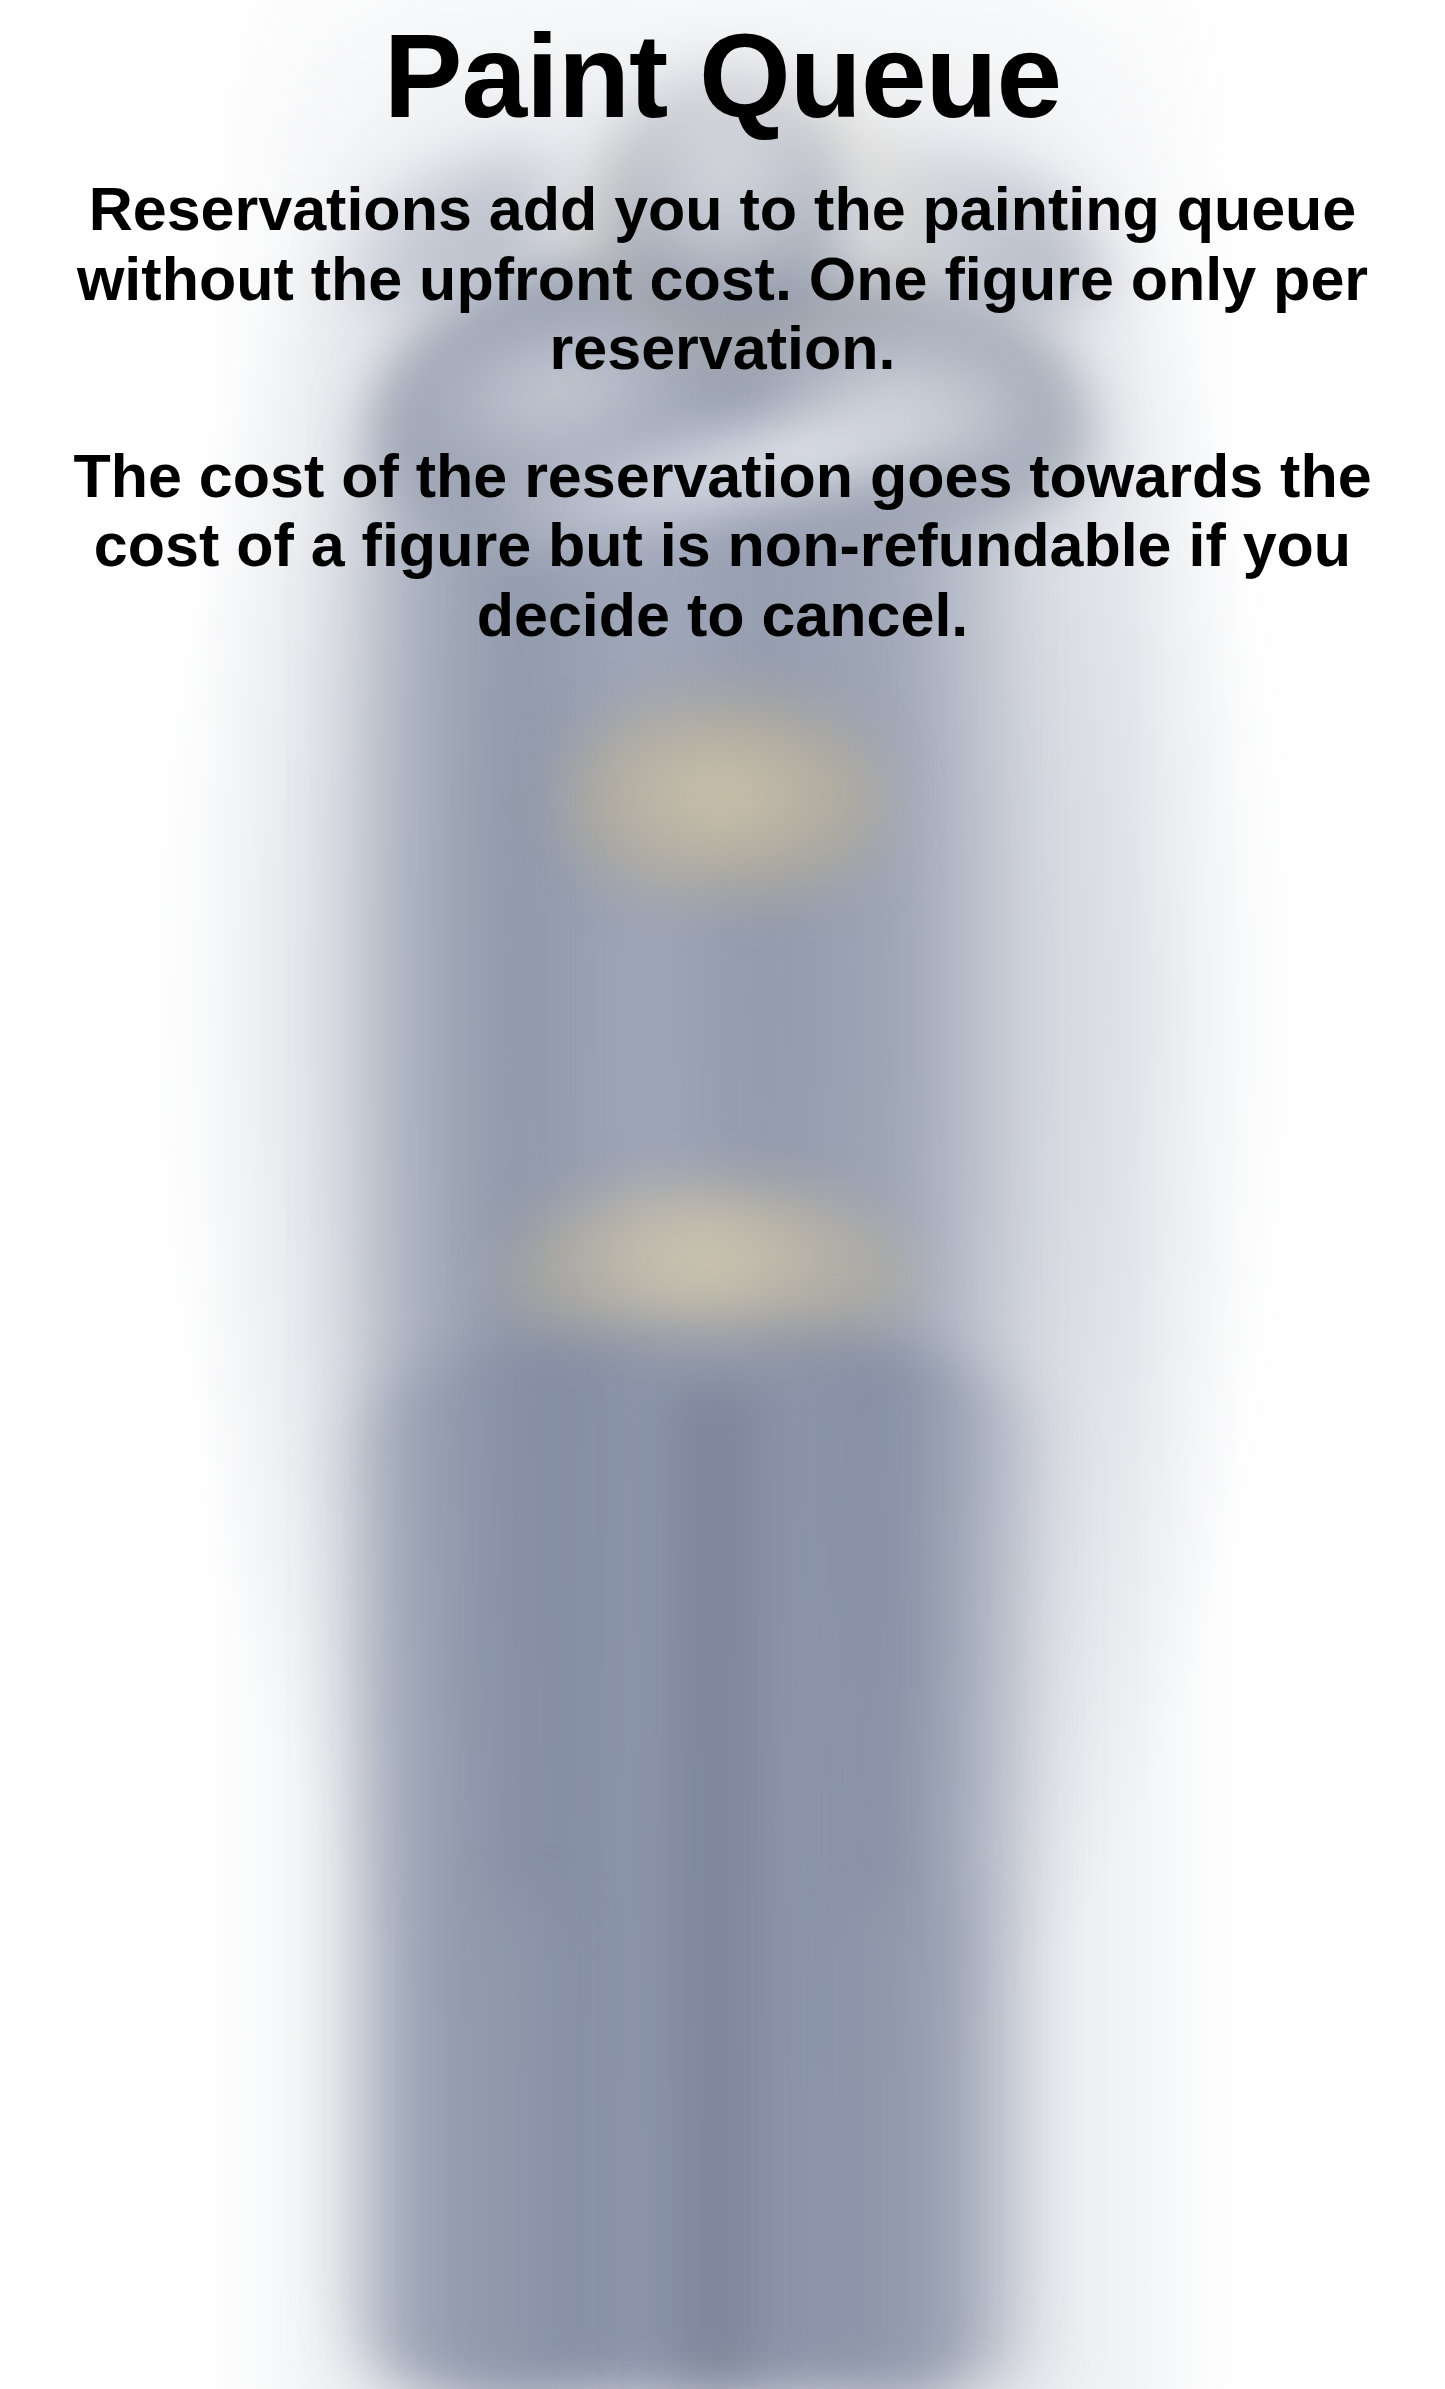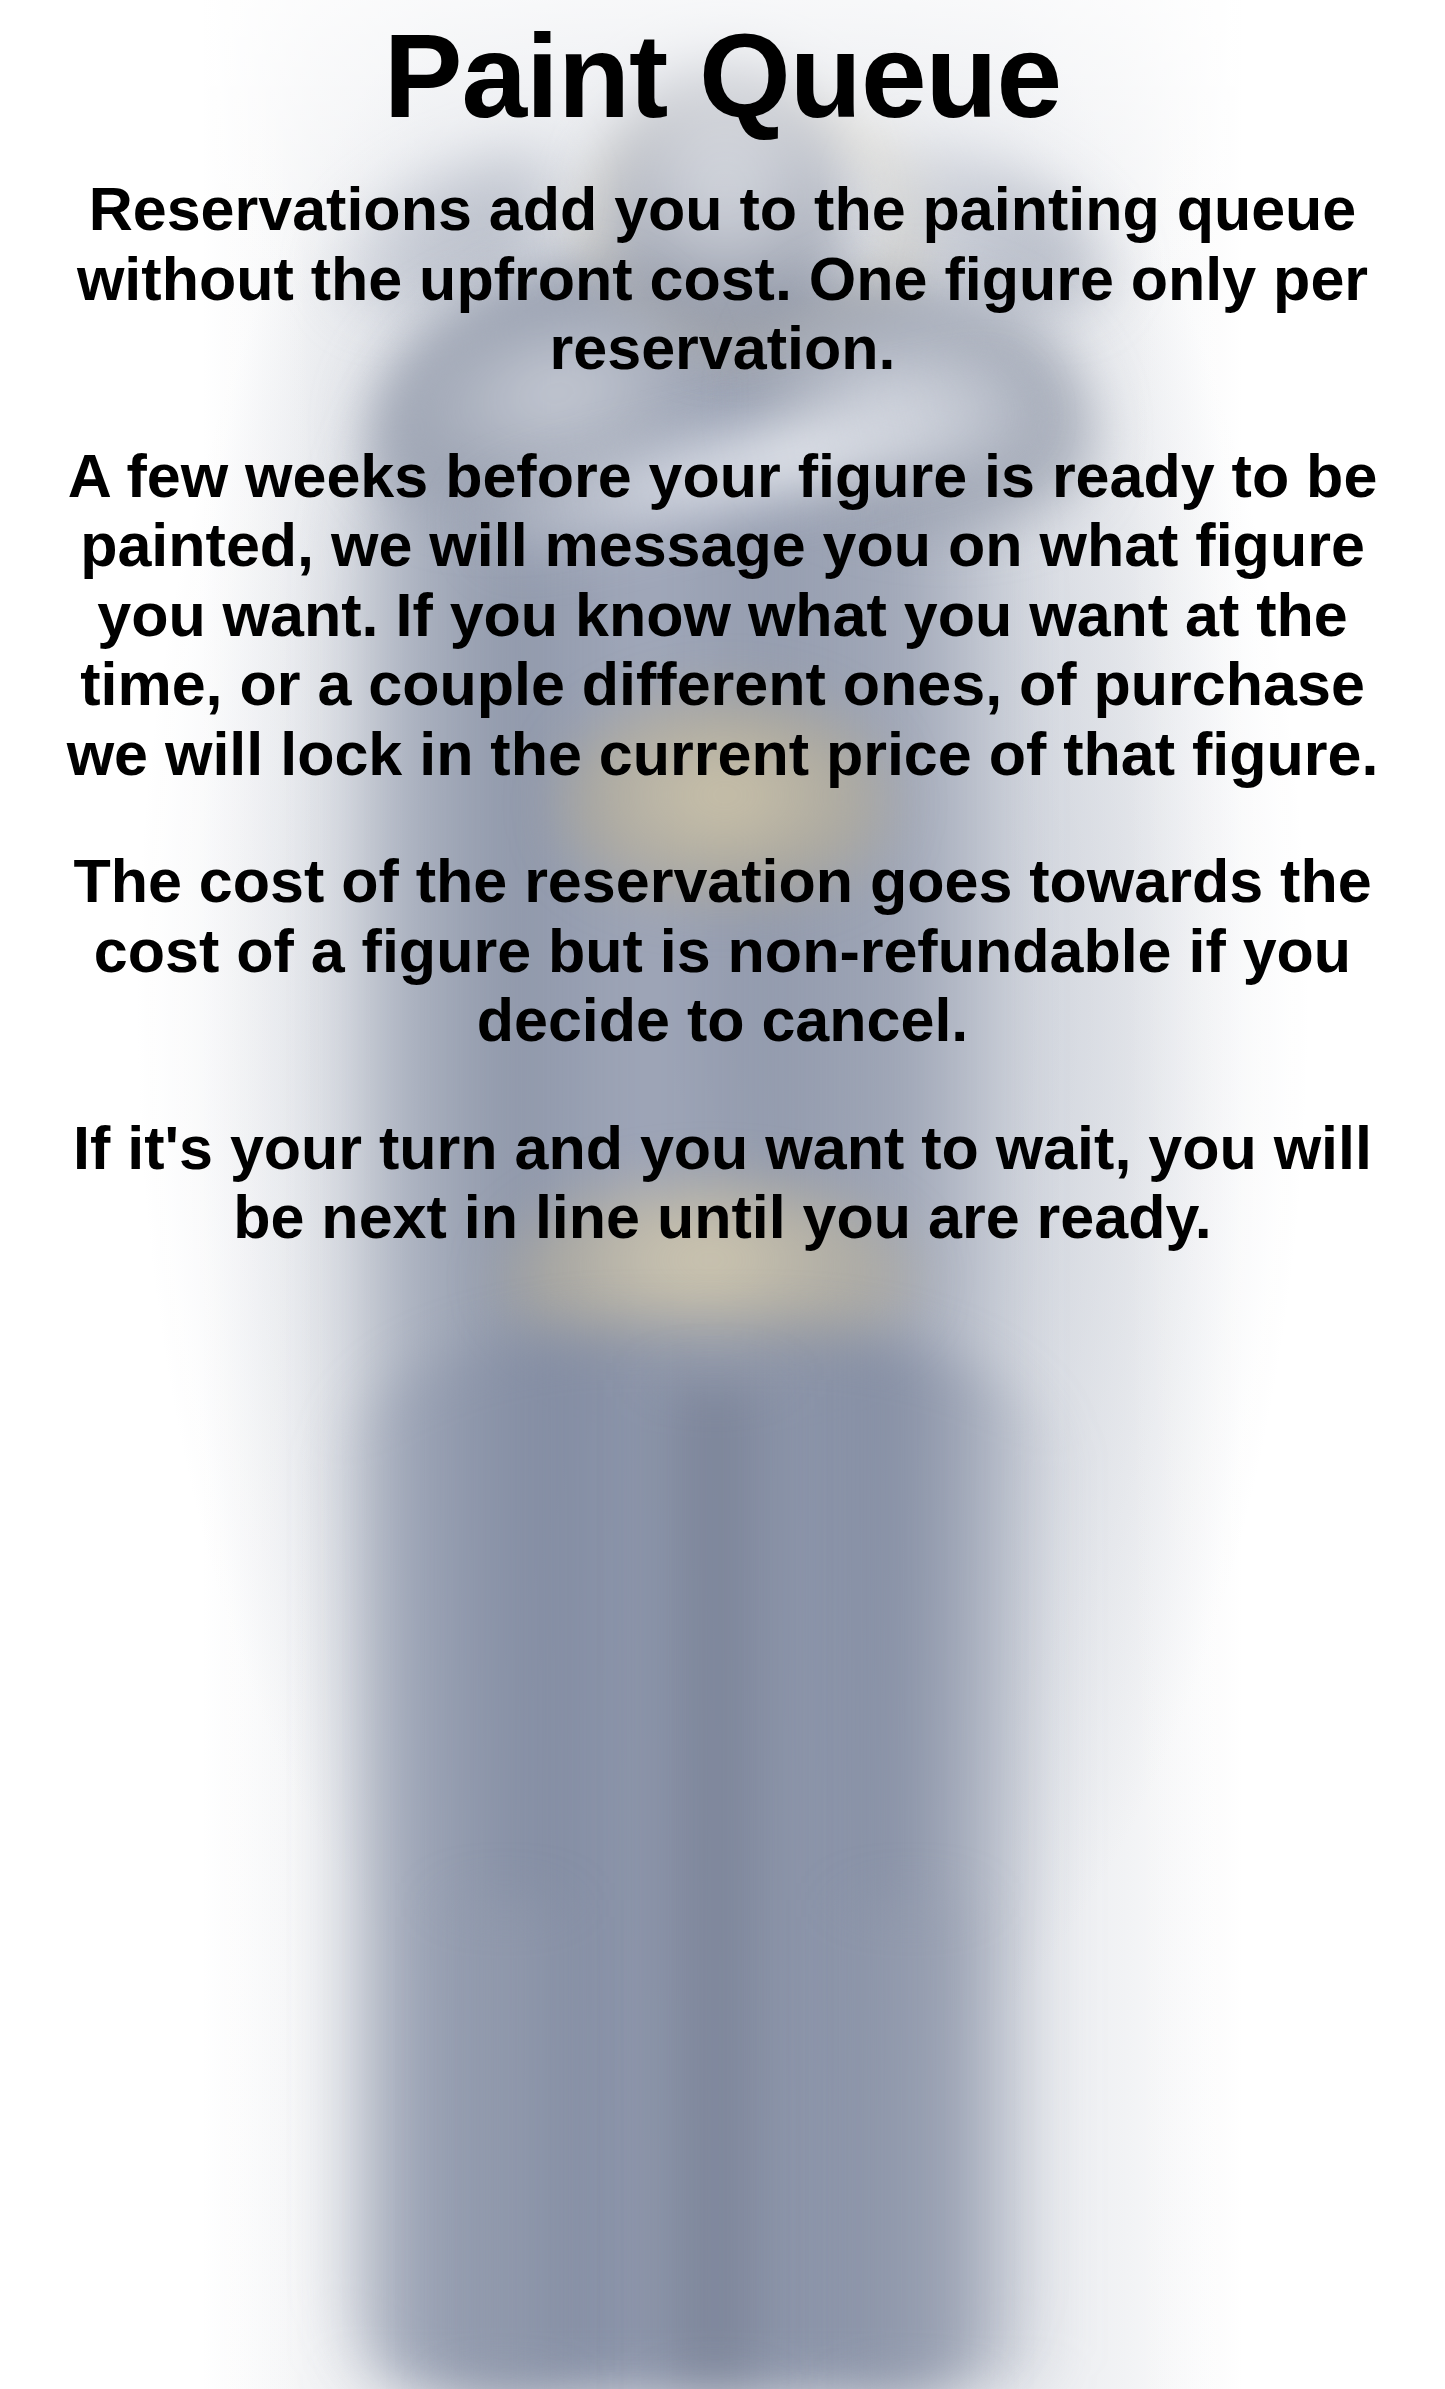--- a/index.html
+++ b/index.html
@@ -211,18 +211,16 @@
     <div class="bg-fade-top"></div>
     <div class="bg-fade-sides"></div>
   </div>
 
   <div class="content">
     <h1 class="title">
       <span>Paint Queue</span><br>
     </h1>
 
     <p class="intro">Reservations add you to the painting queue without the upfront cost. One figure only per reservation.</p>
-    <p class="para tight">A few weeks before your figure is ready to be painted, we will message you on what figure you want. If you know what you want at the time, or a couple different ones, of purchase we will lock in the current price of that figure.</p>
     <p class="para tight">The cost of the reservation goes towards the cost of a figure but is non-refundable if you decide to cancel.</p>
-    <p class="para inset">If it's your turn and you want to wait, you will be next in line until you are ready.</p>
   </div>
 
 </div>
 
 </body></html>

